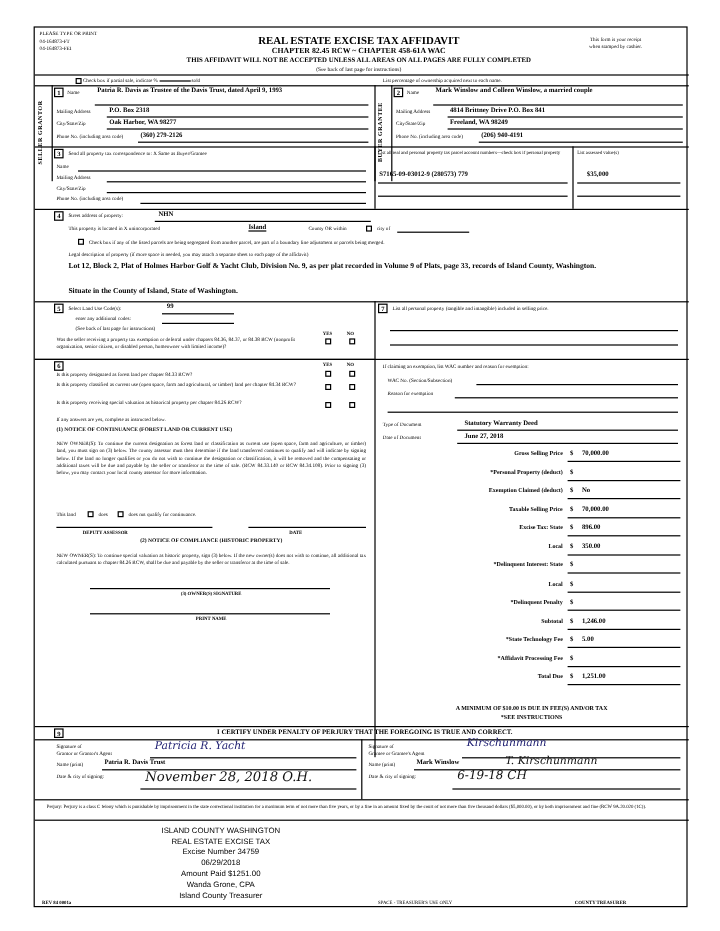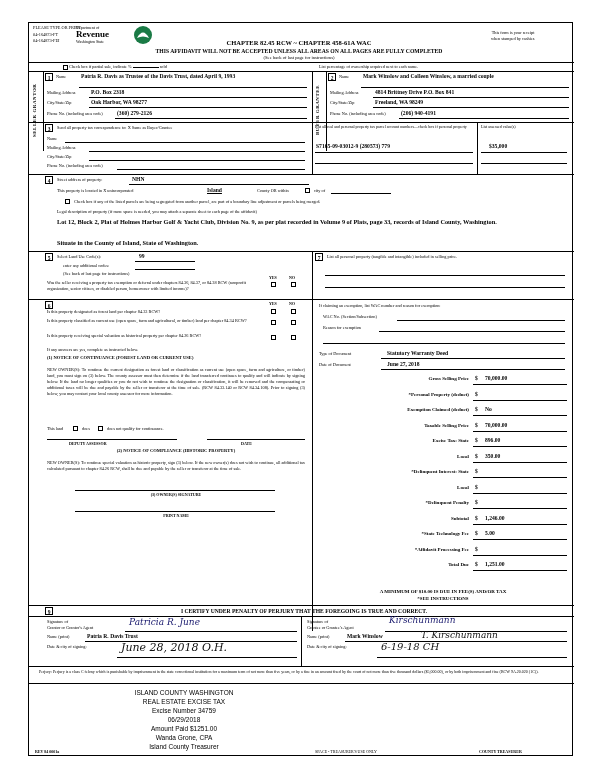--- a/index.html
+++ b/index.html
@@ -68,30 +68,22 @@
 </style>
 </head>
 <body>
 
 <div class="page">
 
   <div class="abs xsm" style="left:4px; top:2px;">PLEASE TYPE OR PRINT</div>
   <div class="abs xsm" style="left:4px; top:9px;">04-164873-FT</div>
   <div class="abs xsm" style="left:4px; top:15px;">04-164873-FEI</div>
 
-  <div class="logo-box" style="left:46px; top:2px; width:96px; height:22px;">
-    <div class="abs tiny" style="left:1px; top:0px;">Department of</div>
-    <div class="abs b" style="left:1px; top:4px; font-size:9px;">Revenue</div>
-    <div class="abs tiny" style="left:1px; top:14px;">Washington State</div>
-    <svg class="abs" style="left:56px; top:0px;" width="24" height="20" viewBox="0 0 24 20">
-      <circle cx="12" cy="10" r="9" fill="#1a7a45"></circle>
-      <path d="M6 13 Q12 2 18 13 Q12 10 6 13Z" fill="#fff"></path>
-    </svg>
-  </div>
-
+
+  <div class="abs b ctr" style="left:120px; top:6px; width:300px; font-size:9px;">REAL ESTATE EXCISE TAX AFFIDAVIT</div>
   <div class="abs b ctr" style="left:120px; top:16px; width:300px; font-size:6.5px;">CHAPTER 82.45 RCW ~ CHAPTER 458-61A WAC</div>
   <div class="abs b ctr" style="left:40px; top:25px; width:460px; font-size:5.7px;">THIS AFFIDAVIT WILL NOT BE ACCEPTED UNLESS ALL AREAS ON ALL PAGES ARE FULLY COMPLETED</div>
   <div class="abs ctr" style="left:40px; top:32px; width:460px; font-size:4.6px;">(See back of last page for instructions)</div>
 
   <div class="abs xsm ctr" style="left:430px; top:7px; width:108px; line-height:6px; white-space:pre-line;">This form is your receipt
 when stamped by cashier.</div>
 
   <div class="line hl" style="left:0; top:39px; width:545px;"></div>
   <div class="abs xsm" style="left:34px; top:41px;">
     <span class="chk"></span>
@@ -328,27 +320,27 @@
 
   <div class="line hl" style="left:0; top:582px; width:545px;"></div>
 
   <div class="numbox" style="left:16px; top:584px;">9</div>
   <div class="abs b ctr" style="left:40px; top:585px; width:470px; font-size:5.6px;">I CERTIFY UNDER PENALTY OF PERJURY THAT THE FOREGOING IS TRUE AND CORRECT.</div>
   <div class="line hl" style="left:0; top:593px; width:545px;"></div>
   <div class="line vl" style="left:272px; top:593px; height:50px;"></div>
 
   <div class="abs xsm" style="left:18px; top:596px; white-space:pre-line; line-height:5.5px;">Signature of
 Grantor or Grantor's Agent</div>
-  <div class="sig abs" style="left:100px; top:594px;">Patricia R. June</div>
+  <div class="sig abs" style="left:100px; top:594px;">Patricia R. Yacht</div>
   <div class="line hl" style="left:96px; top:608px; width:172px;"></div>
   <div class="abs xsm" style="left:18px; top:611px;">Name (print)</div>
   <div class="abs b" style="left:58px; top:610px; font-size:5.6px;">Patria R. Davis Trust</div>
   <div class="line hl" style="left:56px; top:618px; width:212px;"></div>
   <div class="abs xsm" style="left:18px; top:621px;">Date &amp; city of signing:</div>
-  <div class="sig2 abs" style="left:92px; top:618px; font-size:11px;">June 28, 2018 O.H.</div>
+  <div class="sig2 abs" style="left:92px; top:618px; font-size:11px;">November 28, 2018 O.H.</div>
   <div class="line hl" style="left:88px; top:634px; width:180px;"></div>
 
   <div class="abs xsm" style="left:278px; top:596px; white-space:pre-line; line-height:5.5px;">Signature of
 Grantee or Grantee's Agent</div>
   <div class="sig abs" style="left:360px; top:592px;">Kirschunmann</div>
   <div class="line hl" style="left:356px; top:608px; width:182px;"></div>
   <div class="abs xsm" style="left:278px; top:611px;">Name (print)</div>
   <div class="abs b" style="left:318px; top:610px; font-size:5.6px;">Mark Winslow</div>
   <div class="sig2 abs" style="left:392px; top:607px; font-size:9px;">T. Kirschunmann</div>
   <div class="line hl" style="left:316px; top:618px; width:222px;"></div>

